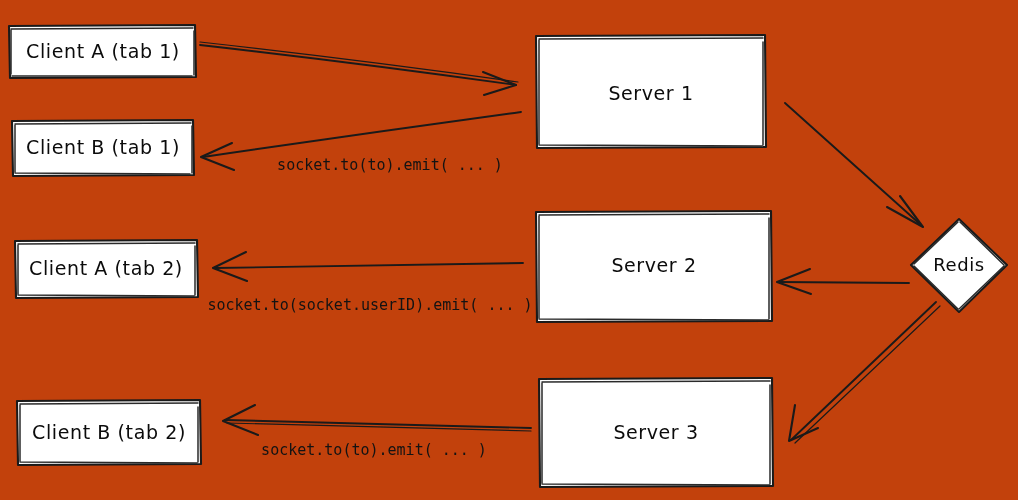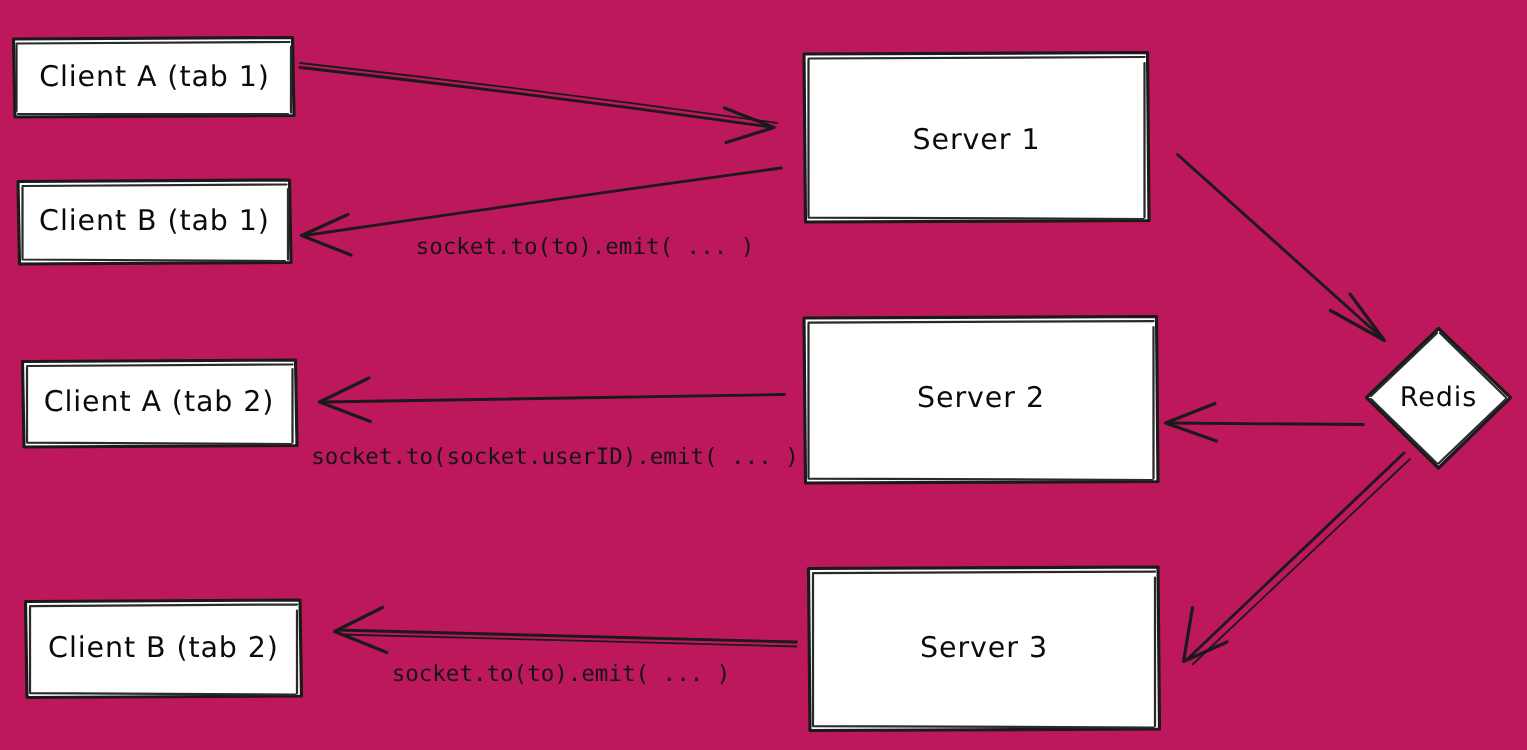--- a/index.html
+++ b/index.html
@@ -8,21 +8,21 @@
     padding: 0;
     background: #ffffff;
   }
   body {
     font-family: "DejaVu Sans", sans-serif;
   }
   #canvas {
     position: relative;
     width: 1018px;
     height: 500px;
-    background: #be185d;
+    background: #c2410c;
     overflow: hidden;
   }
   #canvas svg {
     position: absolute;
     top: 0;
     left: 0;
     width: 1018px;
     height: 500px;
   }
   .node-label {

